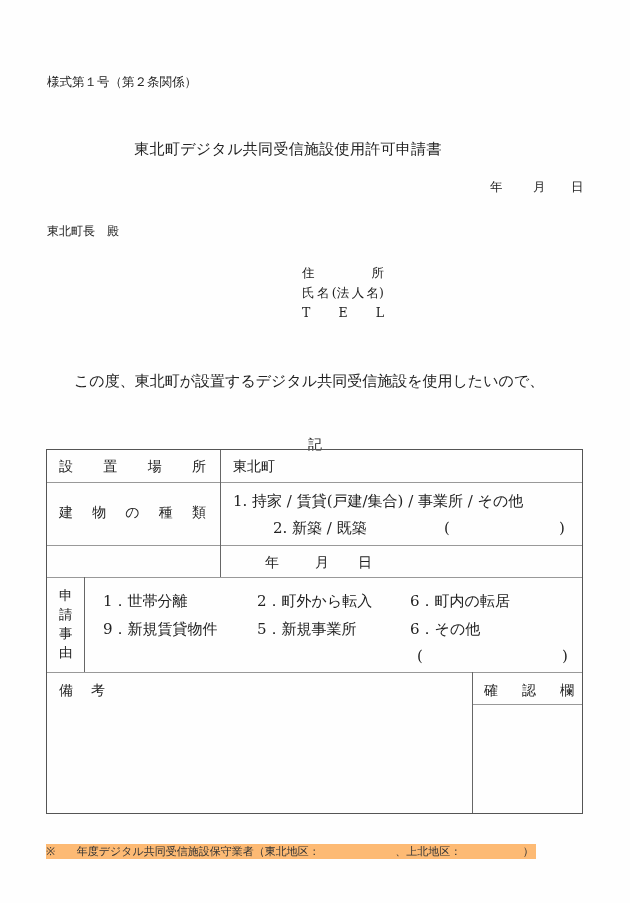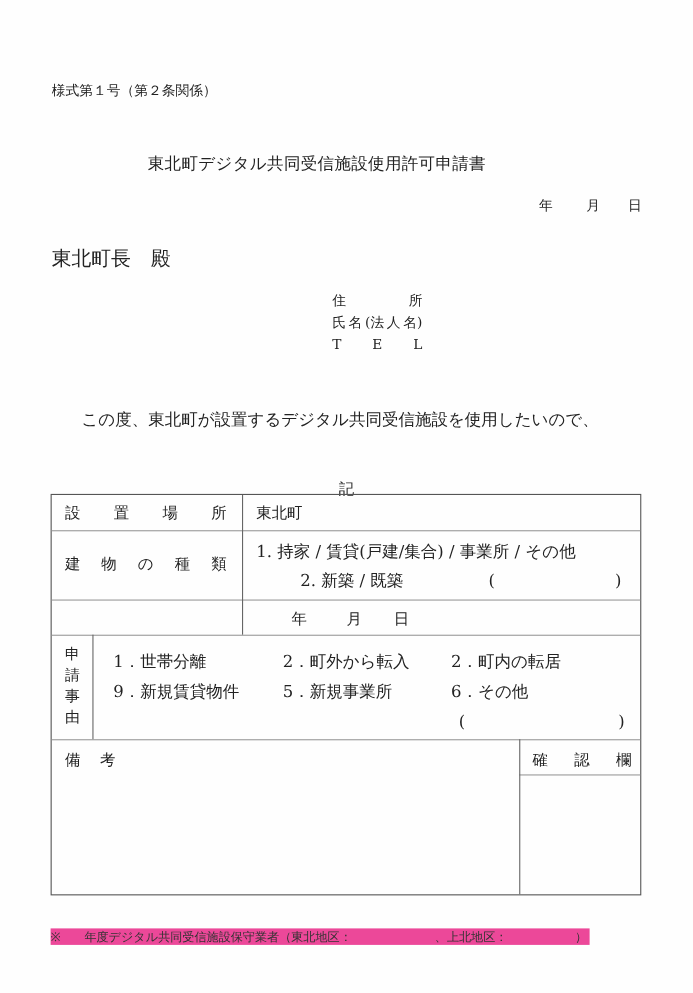--- a/index.html
+++ b/index.html
@@ -5,36 +5,36 @@
   html, body { margin: 0; padding: 0; background: #fefefe; }
   body {
     width: 630px; height: 903px; position: relative; overflow: hidden;
     font-family: "DejaVu Serif", "Liberation Serif", serif;
     color: #222;
   }
   .abs { position: absolute; white-space: nowrap; margin-top: 27px; }
   .form-no { left: 47px; top: 47px; font-size: 12.5px; }
   .title { left: 0; width: 576px; text-align: center; top: 113px; font-size: 15px; letter-spacing: 0.3px; }
   .date { top: 152px; font-size: 12.5px; }
-  .addressee { left: 47px; top: 196px; font-size: 18px; }
+  .addressee { left: 47px; top: 196px; font-size: 12px; }
   .applicant { left: 302px; top: 236px; font-size: 12.5px; line-height: 20px; }
   .applicant div { width: 82px; display: flex; justify-content: space-between; }
   .body-text { left: 52px; top: 342px; font-size: 15px; line-height: 25px; }
   .body-text .l1 { padding-left: 22px; }
   .ki { left: 0; width: 630px; text-align: center; top: 409px; font-size: 14px; }
 
   .tbl { position: absolute; left: 46px; top: 449px; width: 537px; height: 365px;
          border: 1.5px solid #555; box-sizing: border-box; }
   .hline { position: absolute; height: 0; border-top: 1.5px solid #999; }
   .vline { position: absolute; width: 0; border-left: 1.5px solid #666; }
   .cell { position: absolute; font-size: 14px; }
   .spread { display: flex; justify-content: space-between; }
   .small { font-size: 15px; text-align: center; }
 
-  .footnote { left: 46px; top: 817px; width: 490px; height: 15px; background: #ec4899;
+  .footnote { left: 46px; top: 817px; width: 490px; height: 15px; background: #fdba74;
               font-size: 11px; line-height: 15px; color: #333; }
 </style>
 </head>
 <body>
 
 <div class="abs form-no">様式第１号（第２条関係）</div>
 <div class="abs title">東北町デジタル共同受信施設使用許可申請書</div>
 
 <div class="abs date" style="left:490px">年</div>
 <div class="abs date" style="left:533px">月</div>
@@ -103,21 +103,21 @@
   <div class="cell" style="left:311px; top:104px;">日</div>
 
   <div class="cell" style="left:12px; top:136px; width:16px; line-height:19px; font-size:13.5px;">
     <div>申</div>
       <div>請</div>
       <div>事</div>
       <div>由</div>
   </div>
   <div class="cell small" style="left:56px; top:142px;">1．世帯分離</div>
   <div class="cell small" style="left:210px; top:142px;">2．町外から転入</div>
-  <div class="cell small" style="left:363px; top:142px;">2．町内の転居</div>
+  <div class="cell small" style="left:363px; top:142px;">6．町内の転居</div>
   <div class="cell small" style="left:56px; top:170px;">9．新規賃貸物件</div>
   <div class="cell small" style="left:210px; top:170px;">5．新規事業所</div>
   <div class="cell small" style="left:363px; top:170px;">6．その他</div>
   <div class="cell small" style="left:370px; top:197px;">(</div>
   <div class="cell small" style="left:515px; top:197px;">)</div>
 
   <div class="cell" style="left:12px; top:232px; display:flex; gap:18px;">
     <span>備</span>
       <span>考</span>
   </div>

